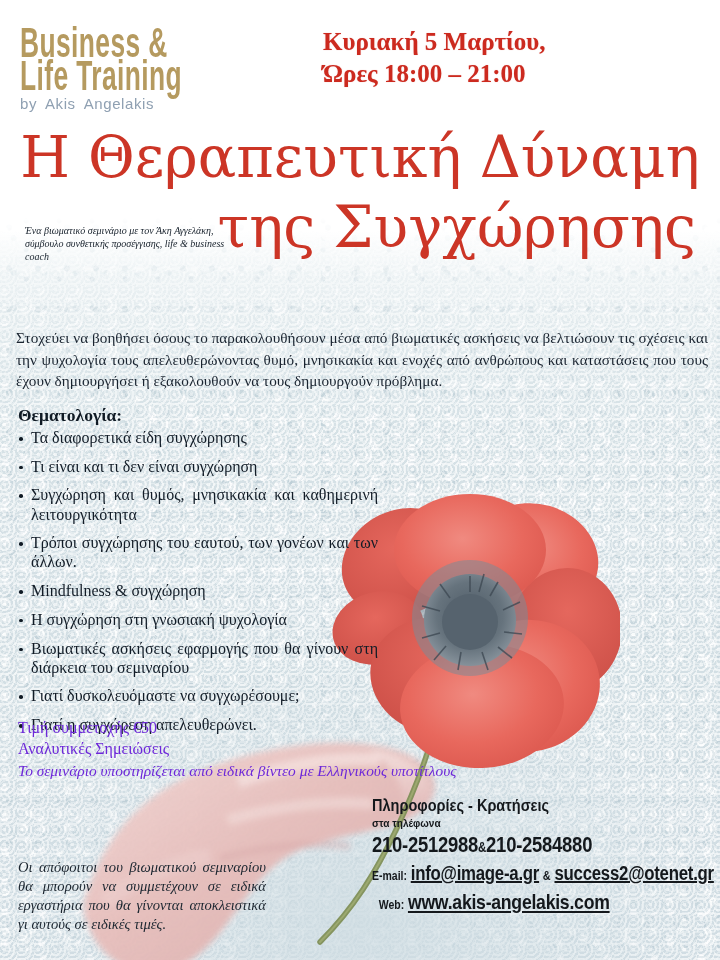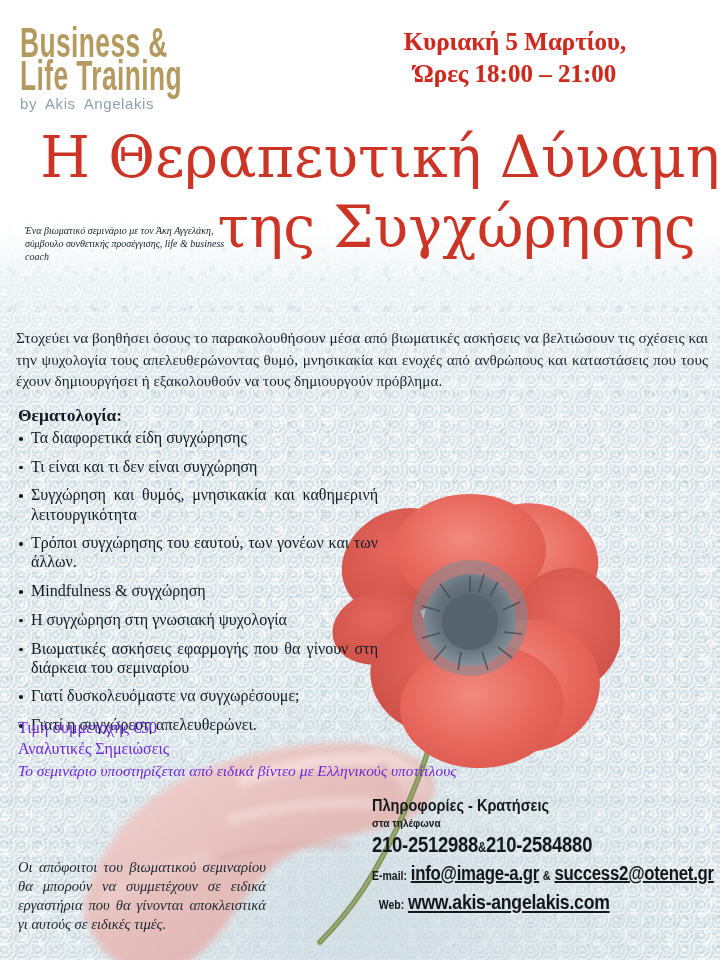--- a/index.html
+++ b/index.html
@@ -90,40 +90,40 @@
     color:#8fa0b2;
     font-size:15px;
     letter-spacing:.6px;
     margin-top:9px;
     word-spacing:4px;
     white-space:nowrap;
   }
 
   
   .date{
-    position:absolute;left:330px;top:26px;width:370px;
-    text-align:center;
+    position:absolute;left:323px;top:26px;width:370px;
+    text-align:left;
     color:#cc2a1f;
     font-family:"Liberation Serif", serif;
     font-weight:bold;
     font-size:25px;
     line-height:1.28;
     text-shadow:0 0 1px rgba(204,42,31,.35);
   }
 
   
   .title{
     position:absolute;left:0;top:128px;width:720px;
     color:#cc3526;
     font-family:"DejaVu Serif", serif;
     font-weight:400;
     font-size:57px;
     line-height:1.02;
   }
-  .title .ln1{display:block;text-align:right;letter-spacing:0px;}
+  .title .ln1{display:block;text-align:center;letter-spacing:0px;}
   .title .ln2{display:block;text-align:right;padding-right:24px;margin-top:12px;letter-spacing:0px;}
 
   
   .subtitle{
     position:absolute;left:25px;top:224px;width:215px;
     font-family:"Liberation Serif", serif;
     font-style:italic;
     font-size:10px;
     line-height:1.30;
     color:#16202b;

